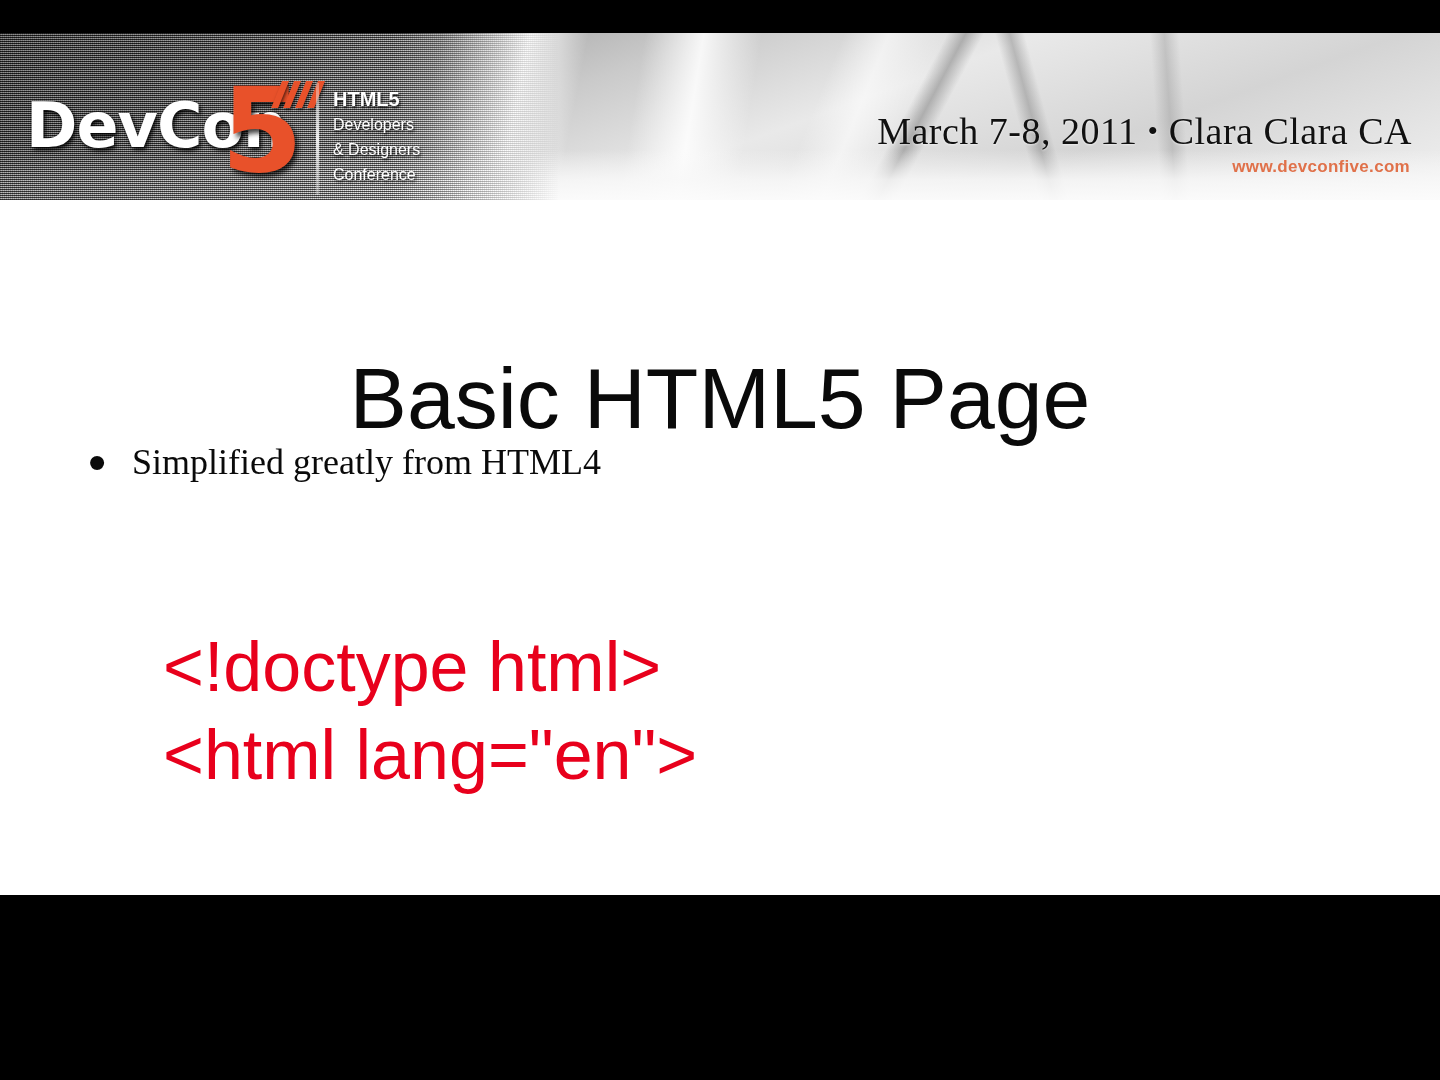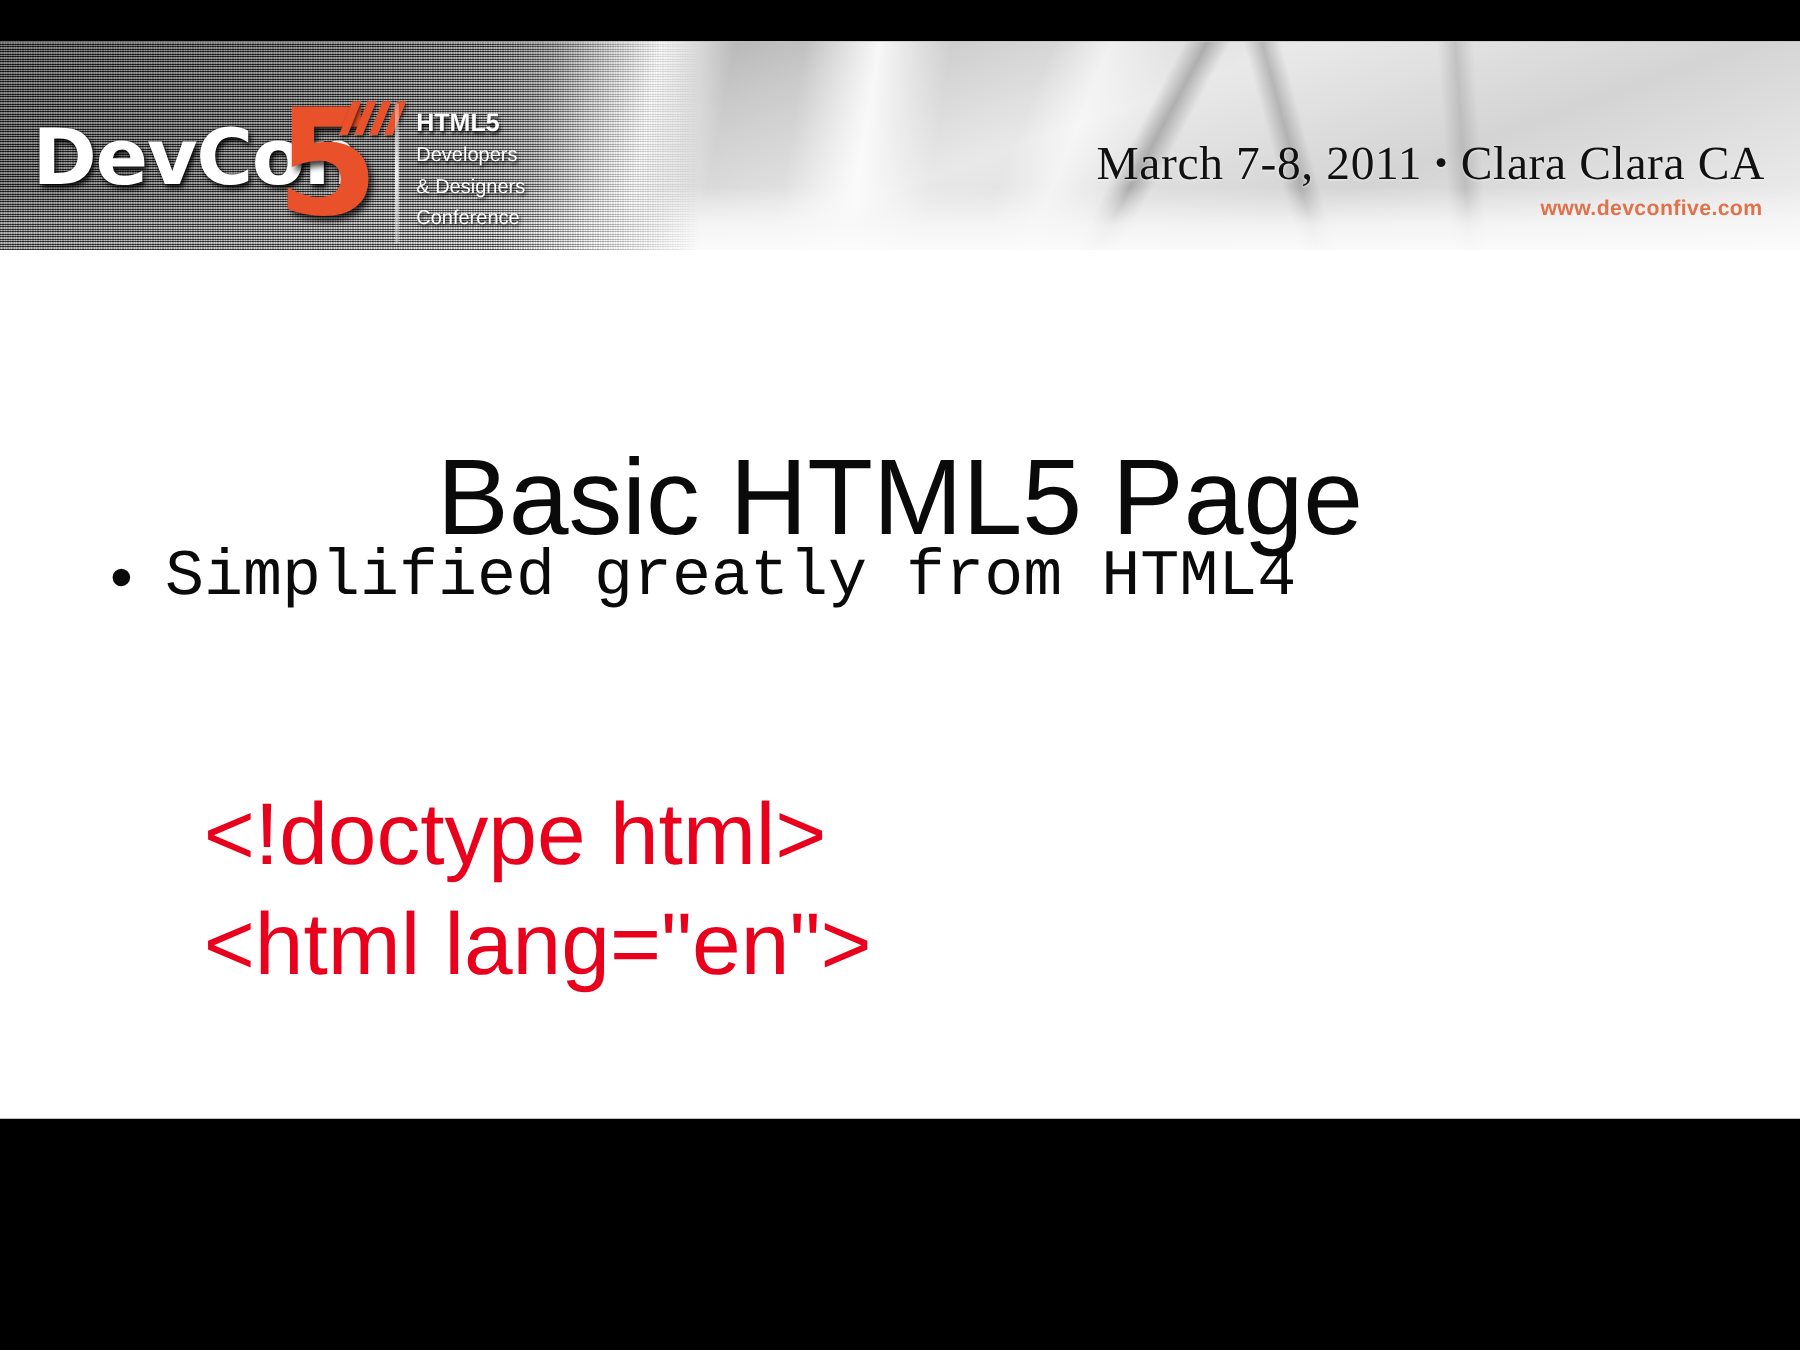--- a/index.html
+++ b/index.html
@@ -224,23 +224,23 @@
   .bullet-marker {
     flex: 0 0 auto;
     width: 44px;
     font-family: "Liberation Sans", sans-serif;
     font-size: 52px;
     line-height: 62px;
     color: #0a0a0a;
     text-align: left;
   }
   .bullet-text {
-    font-family: Liberation Mono, monospace;
-    font-weight: 400;
-    font-size: 52px;
+    font-family: Liberation Serif, serif;
+    font-weight: 400;
+    font-size: 36px;
     line-height: 62px;
     color: #0a0a0a;
   }
 
   .code-block {
     position: absolute;
     left: 163px; top: 590px;
     width: 1100px;
   }
   .code-line {

